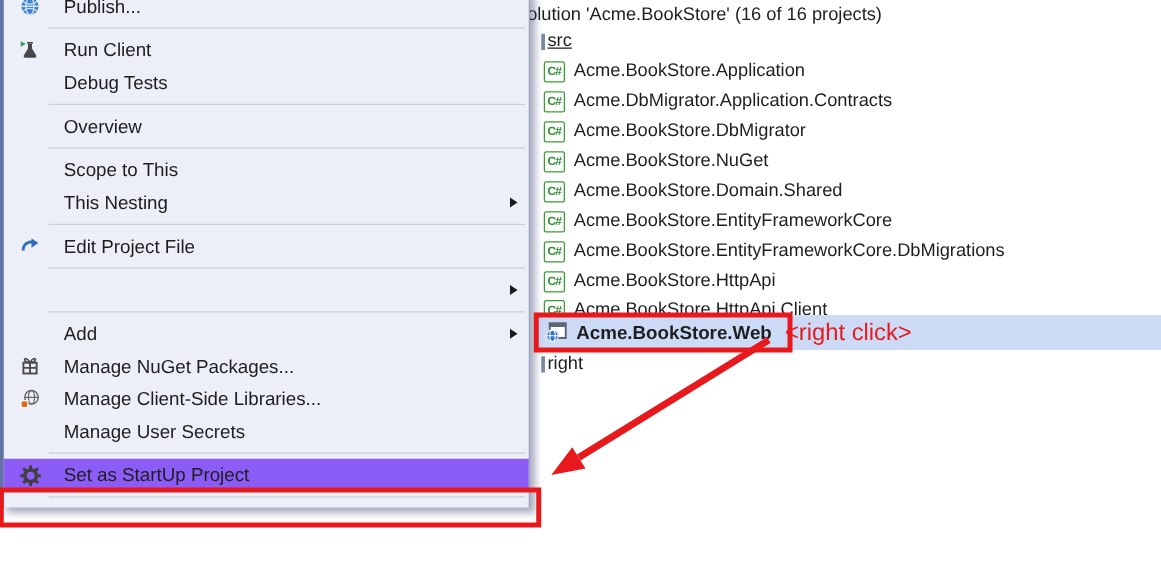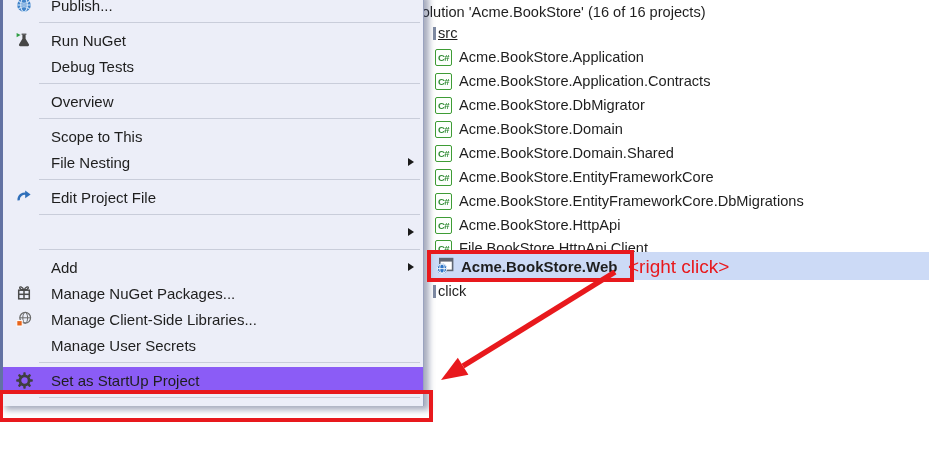--- a/index.html
+++ b/index.html
@@ -76,66 +76,66 @@
       <div class="tree-row kind-folder" style="top: 21px; left: 433px; text-decoration: underline;">
         <span class="folder-edge"></span>
         <span class="row-label">src</span>
       </div>
       <div class="tree-row kind-project" style="top: 45px; left: 435px;">
         <span class="cs-icon">C#</span>
         <span class="row-label">Acme.BookStore.Application</span>
       </div>
       <div class="tree-row kind-project" style="top: 69px; left: 435px;">
         <span class="cs-icon">C#</span>
-        <span class="row-label">Acme.BookStore.Application.Contracts</span>
+        <span class="row-label">Acme.DbMigrator.Application.Contracts</span>
       </div>
       <div class="tree-row kind-project" style="top: 93px; left: 435px;">
         <span class="cs-icon">C#</span>
         <span class="row-label">Acme.BookStore.DbMigrator</span>
       </div>
       <div class="tree-row kind-project" style="top: 117px; left: 435px;">
         <span class="cs-icon">C#</span>
-        <span class="row-label">Acme.BookStore.Domain</span>
+        <span class="row-label">Acme.BookStore.NuGet</span>
       </div>
       <div class="tree-row kind-project" style="top: 141px; left: 435px;">
         <span class="cs-icon">C#</span>
         <span class="row-label">Acme.BookStore.Domain.Shared</span>
       </div>
       <div class="tree-row kind-project" style="top: 165px; left: 435px;">
         <span class="cs-icon">C#</span>
         <span class="row-label">Acme.BookStore.EntityFrameworkCore</span>
       </div>
       <div class="tree-row kind-project" style="top: 189px; left: 435px;">
         <span class="cs-icon">C#</span>
         <span class="row-label">Acme.BookStore.EntityFrameworkCore.DbMigrations</span>
       </div>
       <div class="tree-row kind-project" style="top: 213px; left: 435px;">
         <span class="cs-icon">C#</span>
         <span class="row-label">Acme.BookStore.HttpApi</span>
       </div>
       <div class="tree-row kind-project" style="top: 236px; left: 435px;">
         <span class="cs-icon">C#</span>
-        <span class="row-label">File.BookStore.HttpApi.Client</span>
+        <span class="row-label">Acme.BookStore.HttpApi.Client</span>
       </div>
       <div class="tree-row kind-web" style="top: 252px;">
         <span class="proj-icon">
           <svg width="18" height="18" viewBox="0 0 18 18">
             <rect x="3.8" y="1.6" width="12.8" height="11.8" fill="#fff" stroke="#5f6673" stroke-width="1.6"></rect>
             <rect x="3.8" y="1.6" width="12.8" height="3" fill="#5f6673"></rect>
             <circle cx="6" cy="11.6" r="5" fill="#2e75c6"></circle>
             <line x1="1.3" y1="11.6" x2="10.7" y2="11.6" stroke="#fff" stroke-width="0.9"></line>
             <ellipse cx="6" cy="11.6" rx="2.2" ry="4.7" fill="none" stroke="#fff" stroke-width="0.9"></ellipse>
             <circle cx="6" cy="11.6" r="4.7" fill="none" stroke="#fff" stroke-width="0.9"></circle>
           </svg>
         </span>
         <span class="row-label">Acme.BookStore.Web</span>
       </div>
       <div class="tree-row kind-folder" style="top: 279px; left: 433px;">
         <span class="folder-edge"></span>
-        <span class="row-label">click</span>
+        <span class="row-label">right</span>
       </div>
     </div>
   <div id="menu" class="context-menu">
       <div class="menu-item">
         <span class="icon-cell">
           <svg width="16" height="16" viewBox="0 0 16 16">
             <circle cx="8" cy="8" r="6.8" fill="#3f83c9"></circle>
             <ellipse cx="8" cy="8" rx="3.3" ry="6.8" fill="none" stroke="#cfe3f7" stroke-width="1.1"></ellipse>
             <line x1="1.2" y1="8" x2="14.8" y2="8" stroke="#cfe3f7" stroke-width="1.1"></line>
             <path d="M2.4 4.2 a8.5 8.5 0 0 0 11.2 0 M2.4 11.8 a8.5 8.5 0 0 1 11.2 0" fill="none" stroke="#cfe3f7" stroke-width="1.1"></path>
@@ -145,39 +145,39 @@
       </div>
       <div class="menu-sep"></div>
       <div class="menu-item">
         <span class="icon-cell">
           <svg width="16" height="16" viewBox="0 0 16 16">
             <rect x="5.6" y="1.6" width="4.8" height="1.2" fill="#474747"></rect>
             <path d="M6.4 2.8 h3.2 v4 l3.3 5.4 c0.55 0.9 -0.1 2 -1.15 2 h-7.5 c-1.05 0 -1.7 -1.1 -1.15 -2 l3.3 -5.4 z" fill="#474747"></path>
             <path d="M0.6 0.9 l4 2.2 -4 2.2 z" fill="#2f9e44"></path>
           </svg>
         </span>
-        <span class="label">Run NuGet</span>
+        <span class="label">Run Client</span>
       </div>
       <div class="menu-item">
         <span class="icon-cell"></span>
         <span class="label">Debug Tests</span>
       </div>
       <div class="menu-sep"></div>
       <div class="menu-item">
         <span class="icon-cell"></span>
         <span class="label">Overview</span>
       </div>
       <div class="menu-sep"></div>
       <div class="menu-item">
         <span class="icon-cell"></span>
         <span class="label">Scope to This</span>
       </div>
       <div class="menu-item">
         <span class="icon-cell"></span>
-        <span class="label">File Nesting</span>
+        <span class="label">This Nesting</span>
         <span class="submenu-arrow"></span>
       </div>
       <div class="menu-sep"></div>
       <div class="menu-item">
         <span class="icon-cell">
           <svg width="16" height="16" viewBox="0 0 16 16">
             <path d="M2.6 11.4 A6.2 6.2 0 0 1 11.4 5.2" fill="none" stroke="#2f6fba" stroke-width="2.3"></path>
             <path d="M9.2 1.6 L14.6 5.4 L9.2 9.2 z" fill="#2f6fba"></path>
           </svg>
         </span>

